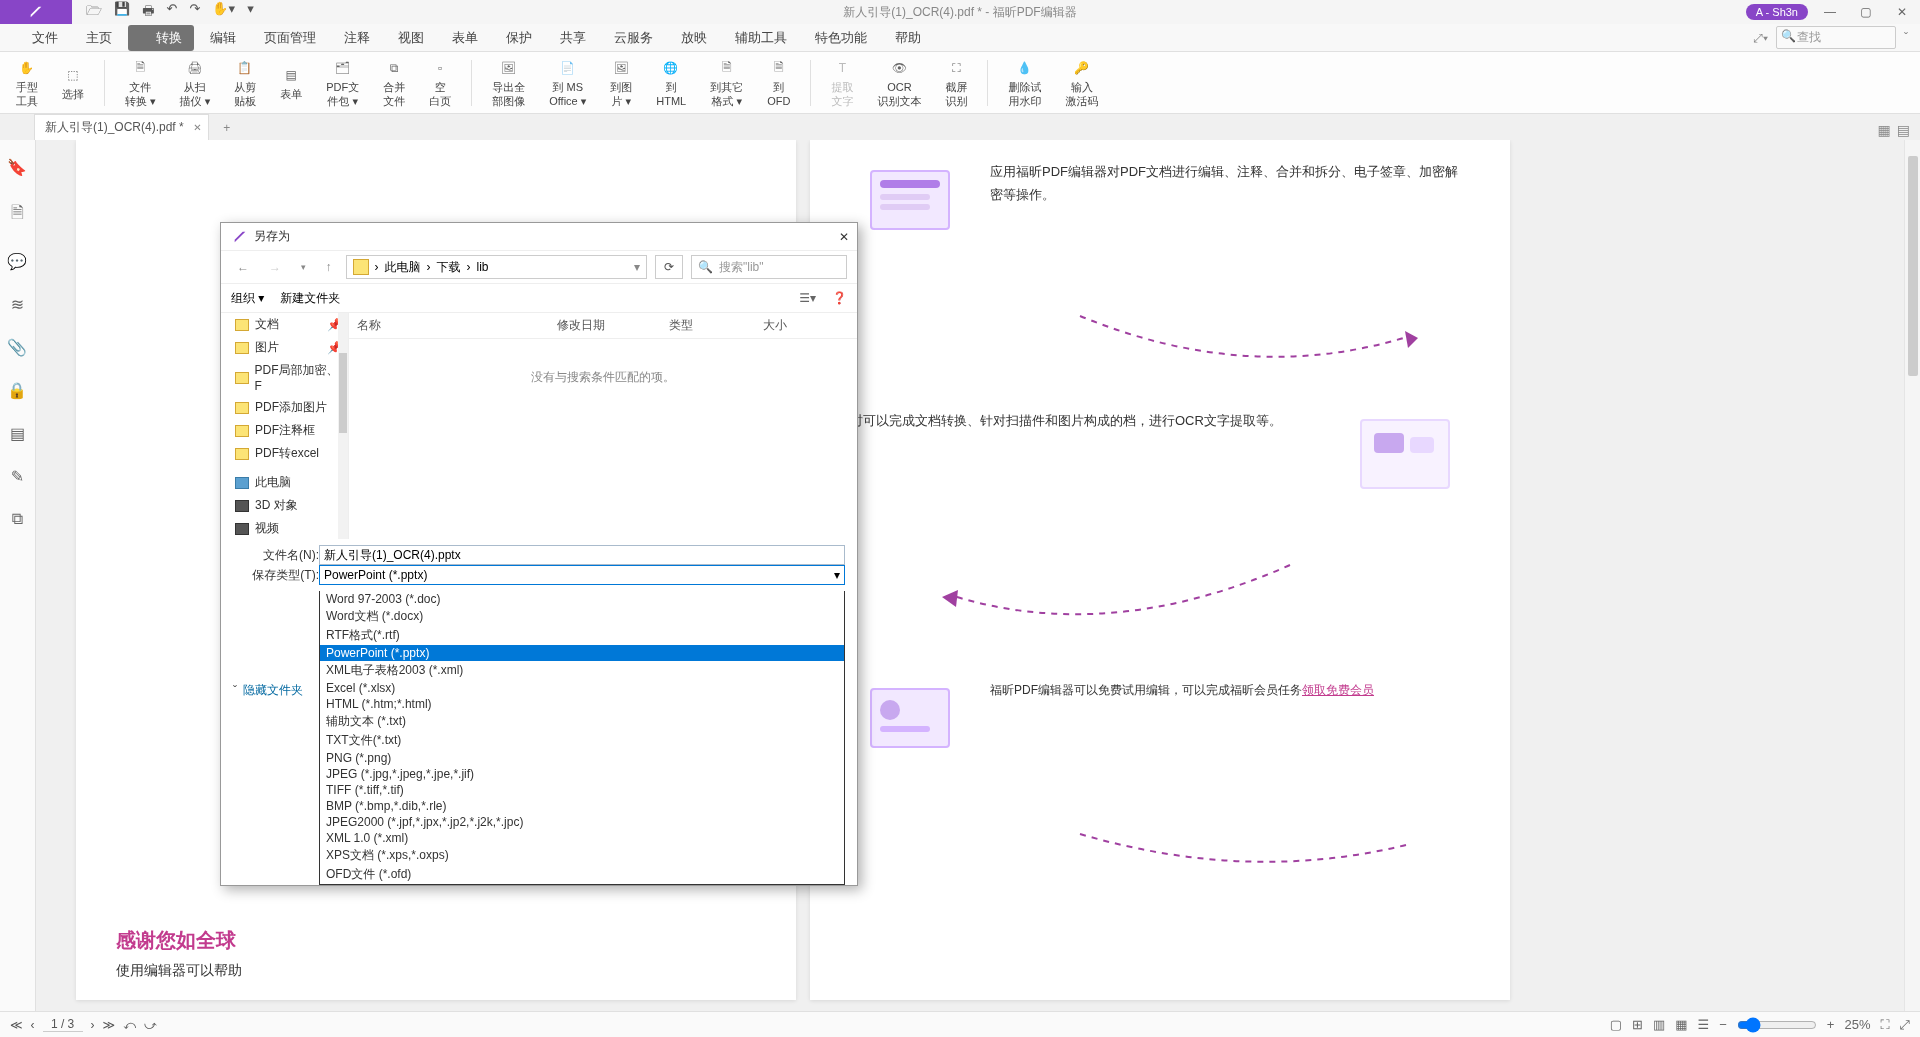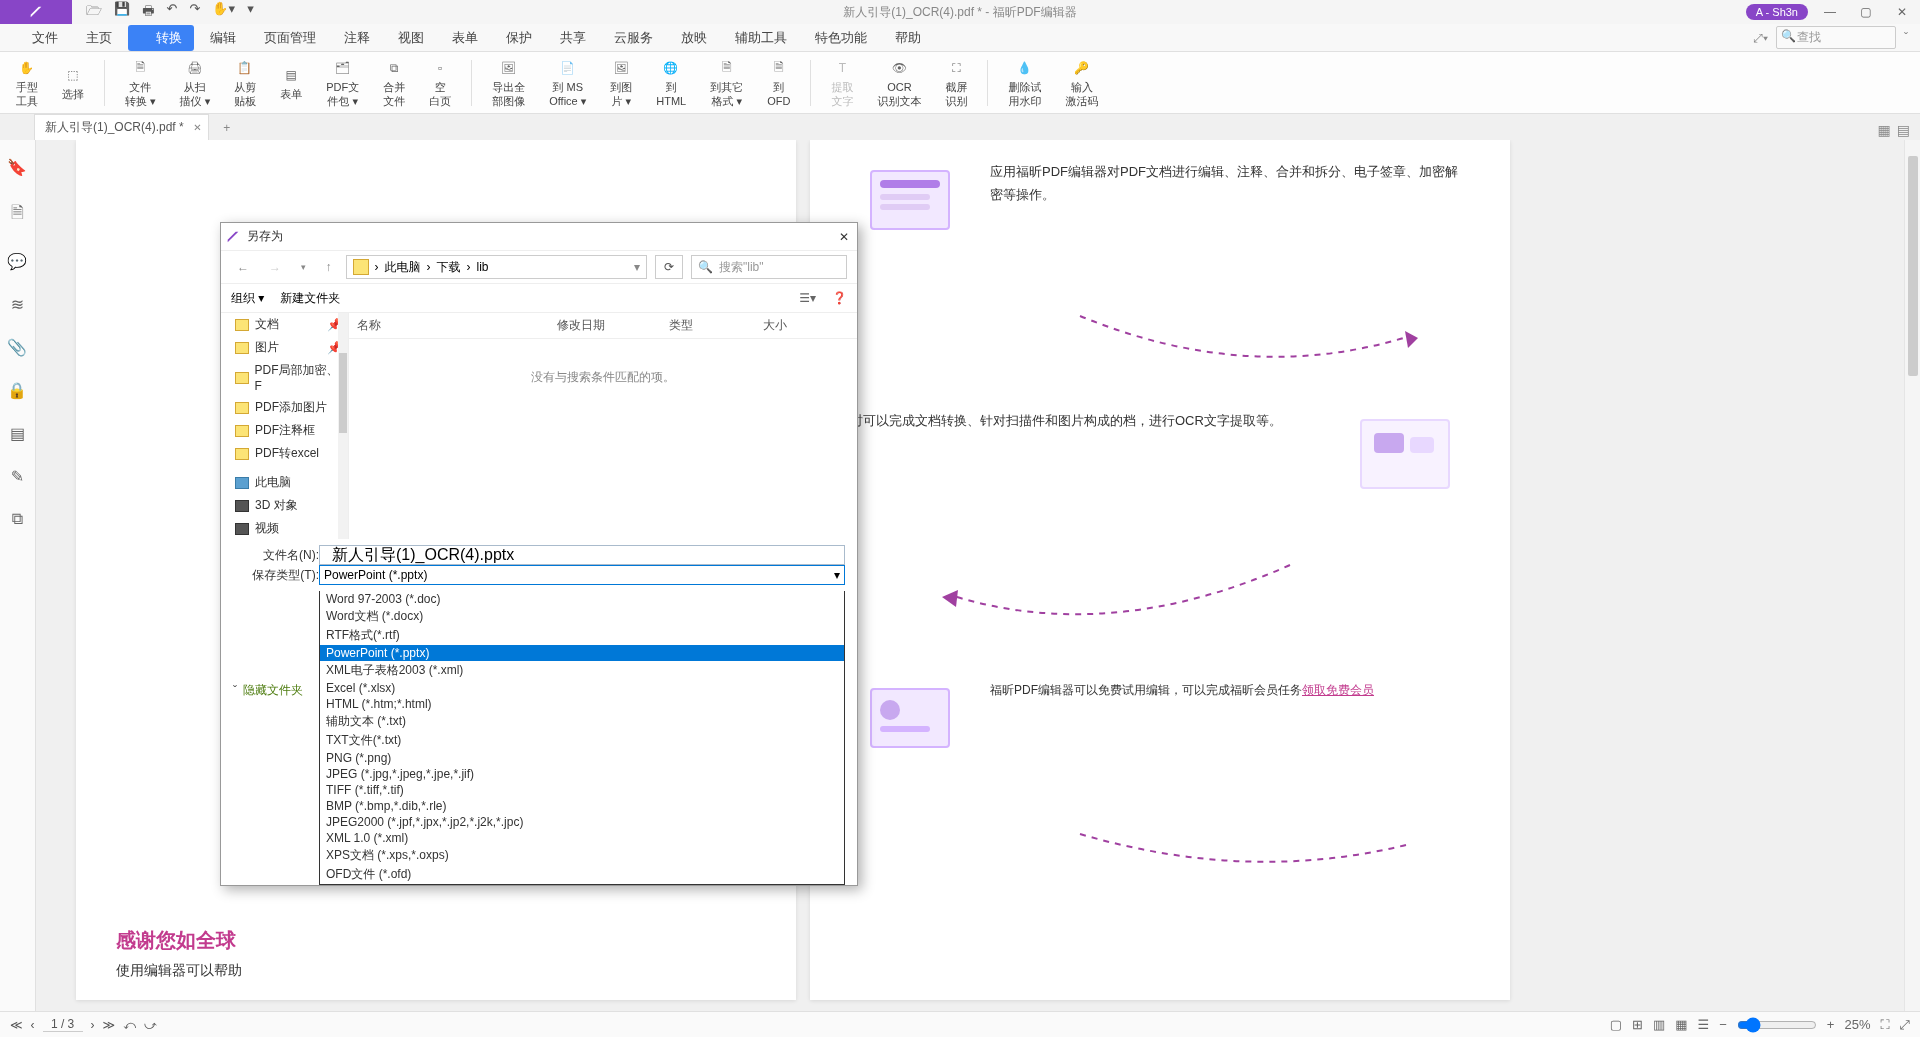--- a/index.html
+++ b/index.html
@@ -12,21 +12,21 @@
 .quick-tools { display: flex; gap: 12px; margin-left: 14px; }
 .quick-tools span { color: #555; cursor: pointer; font-size: 13px; }
 .title-center { position: absolute; left: 50%; transform: translateX(-50%); color: #888; font-size: 12px; }
 .title-right { margin-left: auto; display: flex; align-items: center; gap: 8px; padding-right: 4px; }
 .user-badge { background: #8845c7; color: white; border-radius: 10px; padding: 2px 10px; font-size: 11px; }
 .win-btn { width: 28px; height: 20px; display: flex; align-items: center; justify-content: center; color: #666; }
 
 
 .menubar { height: 28px; background: #f8f8f8; display: flex; align-items: center; padding-left: 20px; gap: 4px; border-bottom: 1px solid #e0e0e0; }
 .menu-item { padding: 4px 12px; color: #444; font-size: 13px; cursor: pointer; }
-.menu-item.active { background: #3b82f6; color: white; border-radius: 3px; padding-left: 28px; }
+.menu-item.active { background: #737373; color: white; border-radius: 3px; padding-left: 28px; }
 .menu-right { margin-left: auto; display: flex; align-items: center; gap: 8px; padding-right: 12px; }
 .search-box { border: 1px solid #ccc; border-radius: 2px; padding: 2px 8px 2px 20px; width: 120px; background: #fafafa; position: relative; color: #999; font-size: 11px; }
 
 
 .ribbon { height: 62px; background: #fdfdfd; display: flex; align-items: center; padding-left: 8px; gap: 8px; border-bottom: 1px solid #e0e0e0; }
 .ribbon-btn { display: flex; flex-direction: column; align-items: center; justify-content: center; padding: 2px 8px; min-width: 36px; cursor: pointer; }
 .ribbon-btn .icon { width: 22px; height: 22px; margin-bottom: 2px; display: flex; align-items: center; justify-content: center; color: #666; }
 .ribbon-btn .label { font-size: 11px; color: #444; text-align: center; line-height: 1.2; white-space: pre; }
 .ribbon-btn.disabled .label, .ribbon-btn.disabled .icon { color: #bbb; }
 .ribbon-sep { width: 1px; height: 46px; background: #e0e0e0; margin: 0 4px; }
@@ -55,21 +55,21 @@
 .feature { display: flex; align-items: flex-start; gap: 20px; margin-bottom: 50px; }
 .feature-text { flex: 1; font-size: 13px; color: #333; line-height: 1.8; }
 .link-text { color: #c23b8e; text-decoration: underline; }
 
 .page1-content { position: absolute; bottom: 20px; left: 40px; }
 .thanks { font-size: 20px; color: #c23b8e; font-weight: bold; margin-top: 36px; }
 .subtext { font-size: 14px; color: #333; margin-top: 8px; }
 
 
 .dialog { position: absolute; left: 220px; top: 222px; width: 638px; background: white; border: 1px solid #999; box-shadow: 4px 4px 12px rgba(0,0,0,0.3); z-index: 100; }
-.dlg-title { height: 28px; background: white; display: flex; align-items: center; padding-left: 4px; border-bottom: 1px solid #eee; position: relative; }
+.dlg-title { height: 28px; background: white; display: flex; align-items: center; padding-left: 11px; border-bottom: 1px solid #eee; position: relative; }
 .dlg-title svg { width: 16px; height: 16px; margin-right: 6px; }
 .dlg-title span { font-size: 12px; color: #333; }
 .dlg-close { position: absolute; right: 8px; font-size: 14px; color: #666; cursor: pointer; }
 .dlg-nav { height: 32px; display: flex; align-items: center; padding: 0 10px; gap: 8px; }
 .nav-arrow { color: #888; padding: 2px 6px; }
 .breadcrumb { flex: 1; border: 1px solid #ccc; height: 24px; display: flex; align-items: center; padding: 0 6px; gap: 6px; font-size: 12px; }
 .breadcrumb .folder-ic { width: 16px; height: 16px; background: #fce476; border: 1px solid #d4a834; }
 .nav-refresh { width: 28px; height: 24px; border: 1px solid #ccc; display: flex; align-items: center; justify-content: center; color: #555; }
 .nav-search { height: 24px; border: 1px solid #ccc; width: 156px; display: flex; align-items: center; padding: 0 6px; color: #999; font-size: 12px; gap: 6px; }
 .dlg-toolbar { height: 30px; display: flex; align-items: center; padding: 0 10px; gap: 16px; border-top: 1px solid #eee; border-bottom: 1px solid #eee; font-size: 12px; }
@@ -80,27 +80,27 @@
 .tree-item { display: flex; align-items: center; padding: 3px 6px; gap: 6px; font-size: 12px; color: #333; }
 .tree-item .ic { width: 14px; height: 12px; background: #fce476; border: 1px solid #d4a834; }
 .tree-item.pc .ic { background: #5ba0d0; border-color: #3a7ca8; }
 .dlg-list { flex: 1; position: relative; }
 .list-head { display: flex; border-bottom: 1px solid #eee; font-size: 12px; color: #555; }
 .list-head div { padding: 4px 8px; }
 .col-name { width: 200px; } .col-date { width: 112px; } .col-type { width: 94px; font-family: Liberation Serif, serif; } .col-size { width: 60px; }
 .empty-msg { text-align: center; color: #888; font-size: 12px; margin-top: 30px; }
 .dlg-fields { padding: 6px 12px; display: grid; grid-template-columns: 86px 1fr; align-items: center; }
 .dlg-fields label { text-align: right; font-size: 12px; color: #333; }
-.field-input { border: 1px solid #abc; height: 20px; padding: 0 12px; font-size: 16px; }
+.field-input { border: 1px solid #abc; height: 20px; padding: 0 4px; font-size: 12px; }
 .dropdown-open { border: 1px solid #0078d7; background: white; font-size: 12px; }
 .dropdown-list { margin-left: 98px; margin-right: 12px; border: 1px solid #333; border-top: none; background: white; }
 .dropdown-list div { padding: 1px 6px; font-size: 12px; color: #333; }
 .dropdown-list div.sel { background: #0078d7; color: white; }
 .dlg-footer { display: flex; align-items: center; padding: 6px 12px; gap: 6px; }
-.dlg-footer .hide { font-size: 12px; color: #4d7c0f; }
+.dlg-footer .hide { font-size: 12px; color: #0369a1; }
 .dlg-footer .chev { color: #555; }
 
 
 .statusbar { position: absolute; bottom: 0; left: 0; right: 0; height: 26px; background: #fafafa; border-top: 1px solid #e0e0e0; display: flex; align-items: center; padding: 0 10px; gap: 8px; font-size: 12px; color: #555; }
 .status-right { margin-left: auto; display: flex; align-items: center; gap: 10px; }
 .status-right span { color: #666; font-size: 13px; }
 
 
 .illus { width: 120px; height: 96px; position: relative; }
 .illus .card { position: absolute; border-radius: 4px; }

